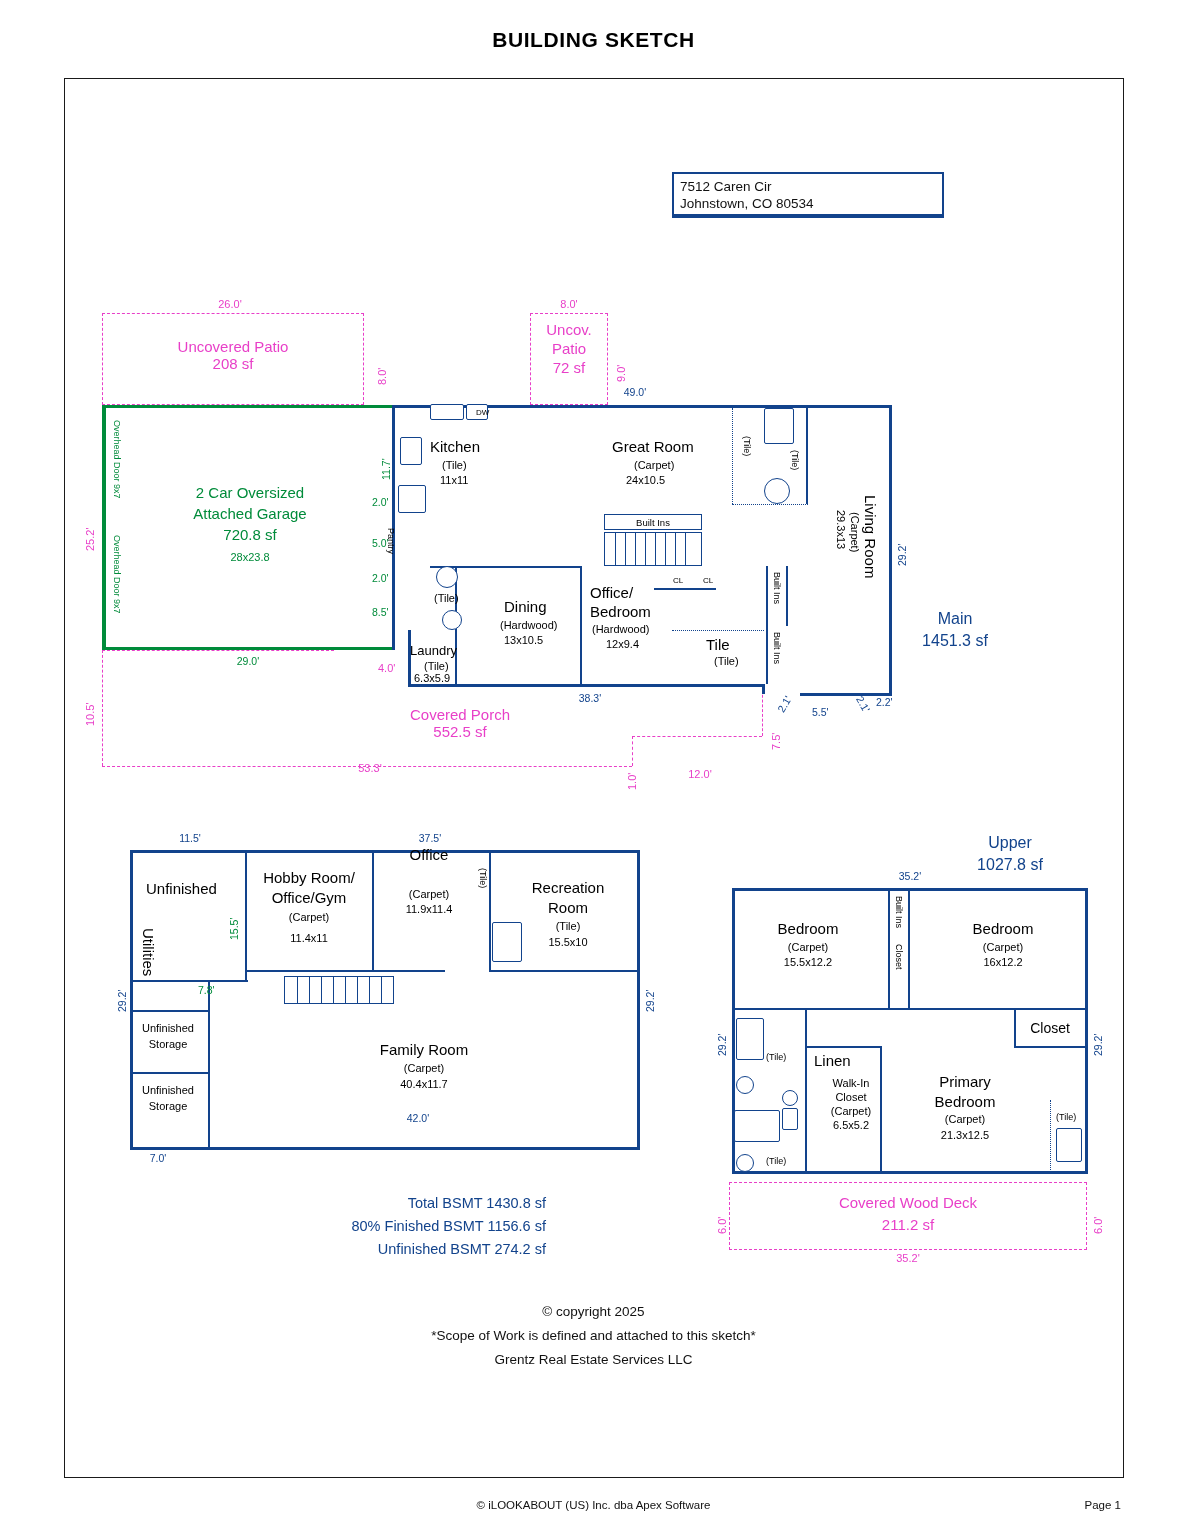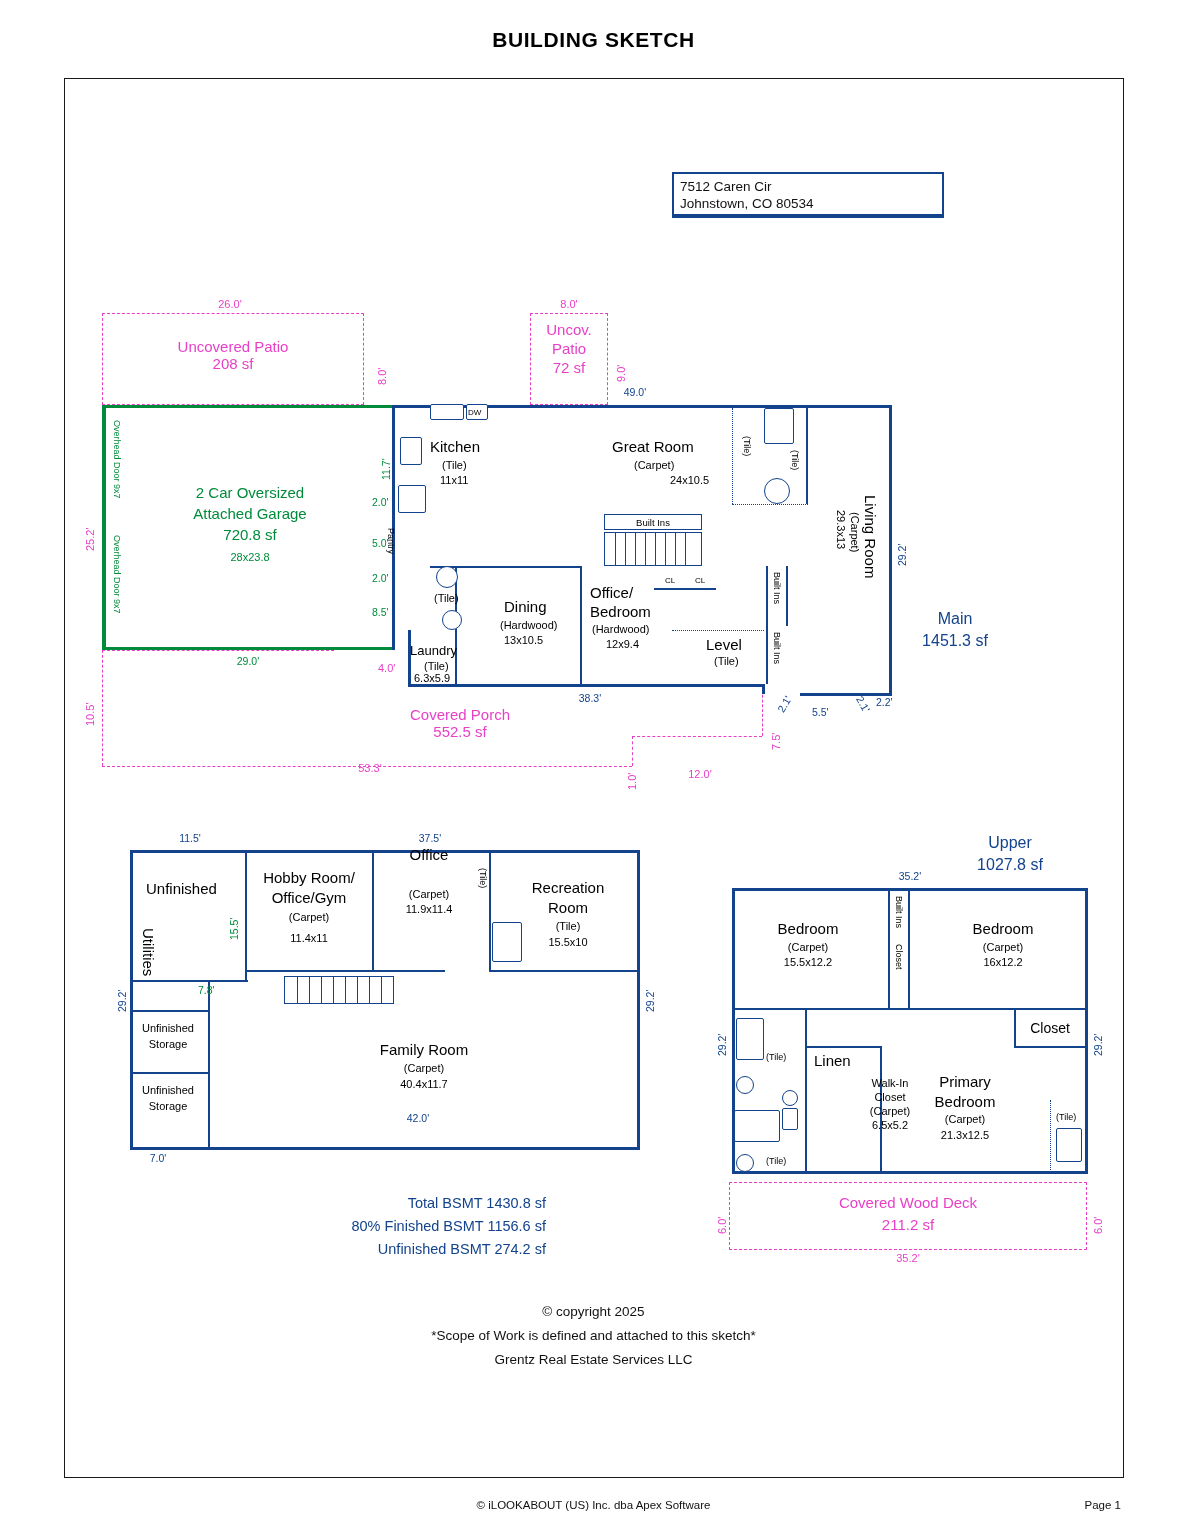--- a/index.html
+++ b/index.html
@@ -55,21 +55,21 @@
   .rm-sub{font-size:11px;}
   .rm-dim{font-size:11px;}
   .dim-g{font-size:10.5px;color:#008b3a;}
   .dim-m{font-size:11px;color:#e83fc8;}
   .dim-b{font-size:10.5px;color:#12438c;}
   .area-title{font-size:16px;color:#12438c;}
   .mag-title{font-size:15px;color:#e83fc8;}
   .green-title{font-size:15px;color:#008b3a;}
 
   .tiny{font-size:9px;}
-  .tiny2{font-size:8px;}
+  .tiny2{font-size:8px;padding-left:8px;}
 
   .bsmt-totals{position:absolute;font-size:14.5px;color:#12438c;text-align:right;line-height:23px;}
   .copyright{position:absolute;width:1187px;left:0;text-align:center;font-size:13.5px;line-height:24px;color:#111;}
 
   .builtins{position:absolute;border:1.5px solid #12438c;box-sizing:border-box;background:#fff;font-size:9.5px;text-align:center;}
   .stair{position:absolute;border:1.5px solid #12438c;box-sizing:border-box;background:#fff;}
   .stair div{position:absolute;top:0;bottom:0;width:1px;background:#12438c;}
   .fixture{position:absolute;border:1.5px solid #12438c;box-sizing:border-box;border-radius:2px;background:#fff;}
   .fixture.round{border-radius:50%;}
 </style>
@@ -167,21 +167,21 @@
 <div class="lbl dim-b c" style="left:590px;top:386px;width:90px;">49.0'</div>
 <div class="lbl dim-b v-lr" style="left:896px;top:520px;height:46px;">29.2'</div>
 <div class="lbl dim-b c" style="left:540px;top:692px;width:100px;">38.3'</div>
 <div class="lbl dim-b" style="left:776px;top:698px;transform:rotate(-60deg);">2.1'</div>
 <div class="lbl dim-b" style="left:812px;top:706px;">5.5'</div>
 <div class="lbl dim-b" style="left:855px;top:698px;transform:rotate(60deg);">2.1'</div>
 <div class="lbl dim-b" style="left:876px;top:696px;">2.2'</div>
 
 <div class="lbl rm-name" style="left:612px;top:438px;">Great Room</div>
 <div class="lbl rm-sub" style="left:634px;top:459px;">(Carpet)</div>
-<div class="lbl rm-dim" style="left:626px;top:474px;margin-left:44px;">24x10.5</div>
+<div class="lbl rm-dim" style="left:626px;top:474px;">24x10.5</div>
 
 <div class="lbl rm-name v-rl" style="left:862px;top:495px;height:110px;">Living Room</div>
 <div class="lbl rm-sub v-rl" style="left:848px;top:512px;height:50px;">(Carpet)</div>
 <div class="lbl rm-dim v-rl" style="left:834px;top:510px;height:60px;">29.3x13</div>
 
 <div class="blue-dot-v" style="left:732px;top:408px;height:96px;"></div>
 <div class="blue-dot-h" style="left:732px;top:504px;width:76px;"></div>
 <div class="wall wall-thin-v" style="left:806px;top:408px;height:96px;"></div>
 <div class="fixture" style="left:764px;top:408px;width:30px;height:36px;"></div>
 <div class="fixture round" style="left:764px;top:478px;width:26px;height:26px;"></div>
@@ -211,21 +211,21 @@
 <div class="lbl rm-dim" style="left:504px;top:634px;">13x10.5</div>
 
 <div class="lbl rm-name" style="left:590px;top:583px;line-height:19px;">
   <div>Office/</div>
   <div>Bedroom</div>
 </div>
 <div class="lbl rm-sub" style="left:592px;top:623px;">(Hardwood)</div>
 <div class="lbl rm-dim" style="left:606px;top:638px;">12x9.4</div>
 
 <div class="blue-dot-h" style="left:672px;top:630px;width:92px;"></div>
-<div class="lbl rm-name" style="left:706px;top:636px;">Level</div>
+<div class="lbl rm-name" style="left:706px;top:636px;">Tile</div>
 <div class="lbl rm-sub" style="left:714px;top:655px;">(Tile)</div>
 <div class="lbl tiny v-rl" style="left:772px;top:572px;height:48px;">Built Ins</div>
 <div class="lbl tiny v-rl" style="left:772px;top:632px;height:48px;">Built Ins</div>
 <div class="wall wall-thin-v" style="left:766px;top:566px;height:118px;"></div>
 <div class="wall wall-thin-v" style="left:786px;top:566px;height:60px;"></div>
 
 <div class="lbl rm-sub" style="left:434px;top:592px;">(Tile)</div>
 <div class="fixture round" style="left:436px;top:566px;width:22px;height:22px;"></div>
 <div class="fixture round" style="left:442px;top:610px;width:20px;height:20px;"></div>
 <div class="lbl rm-name" style="left:410px;top:644px;font-size:13px;">Laundry</div>
@@ -347,21 +347,21 @@
 <div class="fixture" style="left:734px;top:1110px;width:46px;height:32px;"></div>
 <div class="fixture round" style="left:736px;top:1154px;width:18px;height:18px;"></div>
 <div class="lbl tiny" style="left:766px;top:1052px;">(Tile)</div>
 <div class="lbl tiny" style="left:766px;top:1156px;">(Tile)</div>
 <div class="fixture round" style="left:782px;top:1090px;width:16px;height:16px;"></div>
 <div class="fixture" style="left:782px;top:1108px;width:16px;height:22px;"></div>
 
 <div class="wall wall-thin-v" style="left:880px;top:1046px;height:128px;"></div>
 <div class="wall wall-thin-h" style="left:805px;top:1046px;width:76px;"></div>
 <div class="lbl rm-name" style="left:814px;top:1052px;font-size:15px;">Linen</div>
-<div class="lbl rm-sub c" style="left:805px;top:1076px;width:92px;line-height:14px;margin-left:39px;">
+<div class="lbl rm-sub c" style="left:805px;top:1076px;width:92px;line-height:14px;">
   <div>Walk-In</div>
   <div>Closet</div>
   <div>(Carpet)</div>
   <div>6.5x5.2</div>
 </div>
 
 <div class="lbl rm-name c" style="left:902px;top:1072px;width:126px;line-height:20px;">
   <div>Primary</div>
   <div>Bedroom</div>
 </div>

